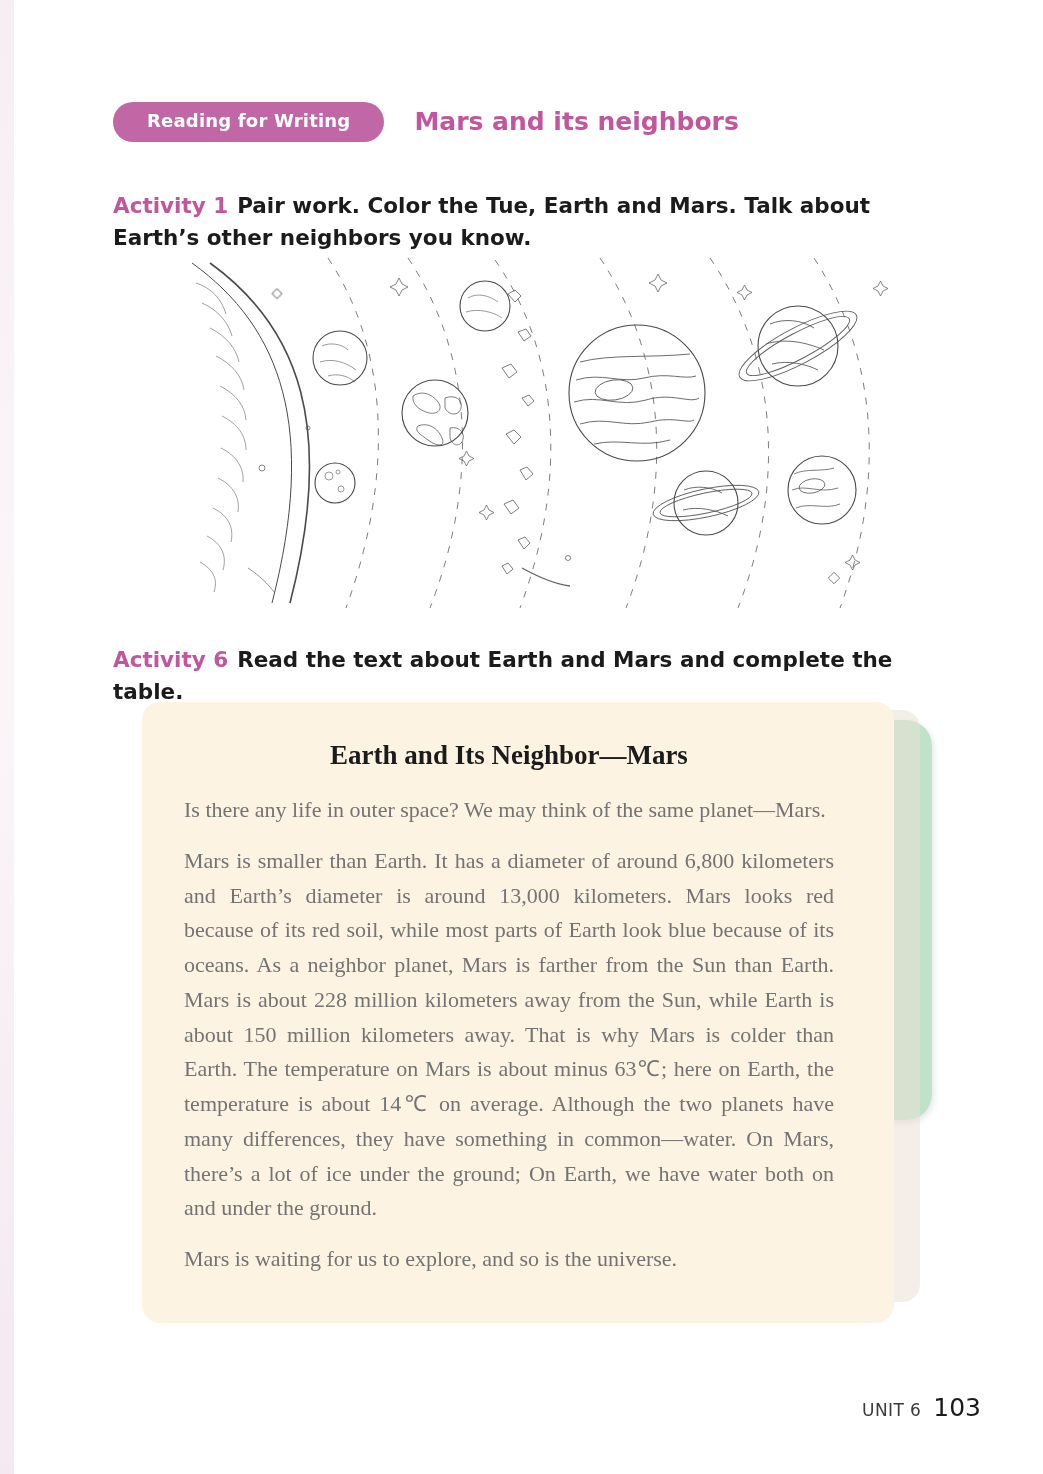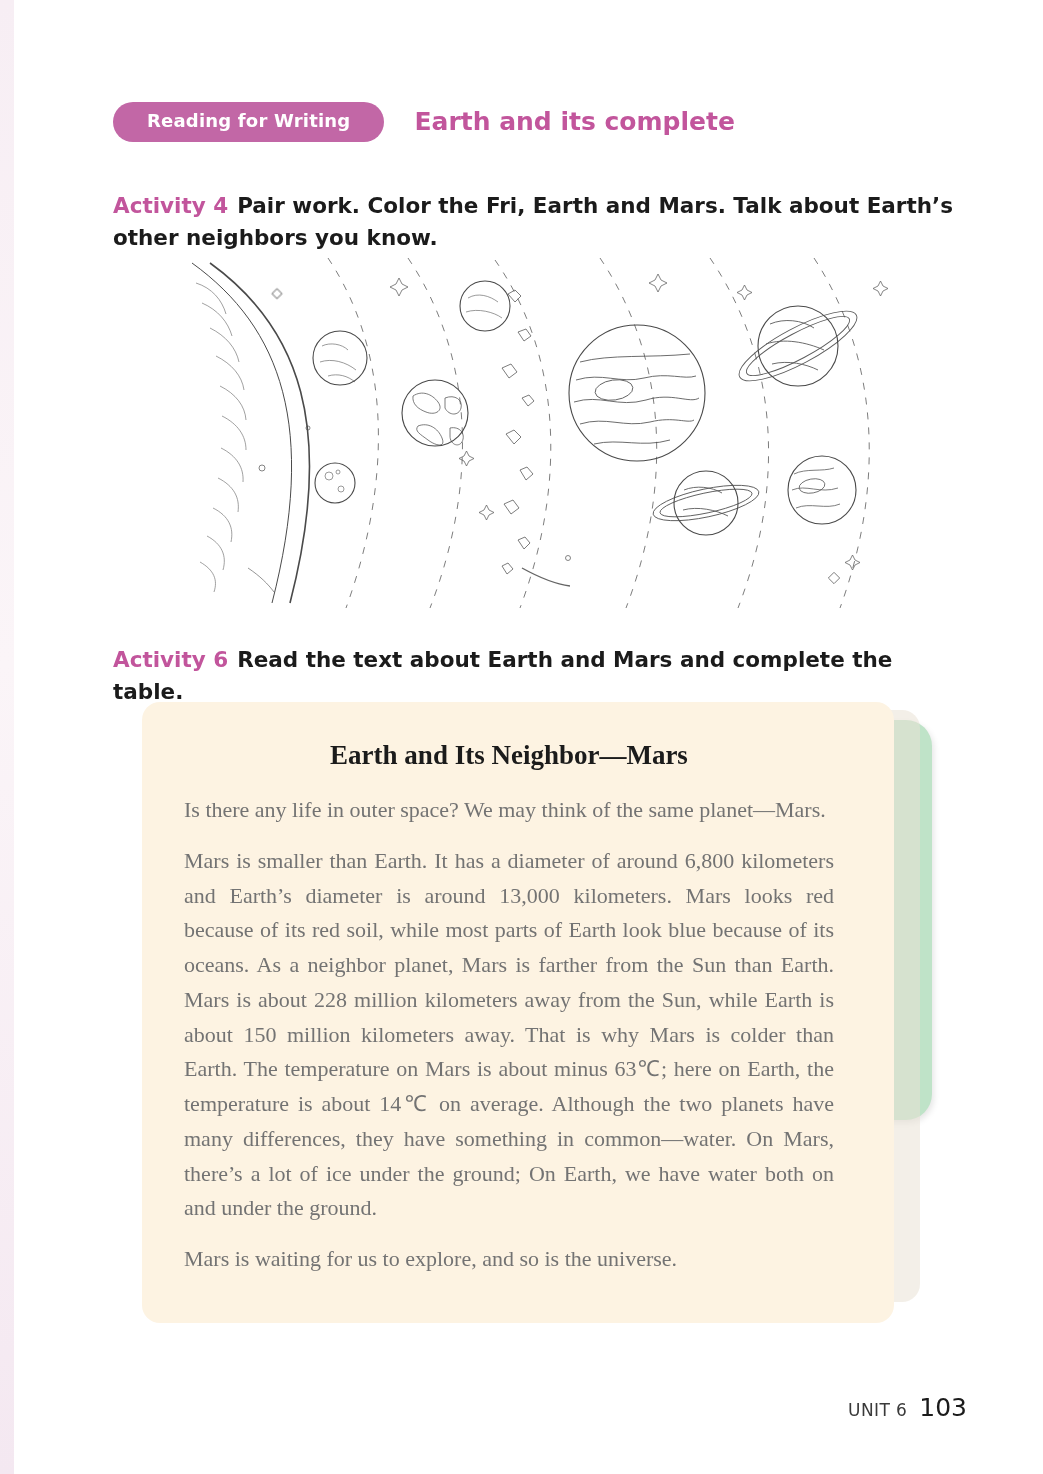--- a/index.html
+++ b/index.html
@@ -145,21 +145,21 @@
     line-height: 1.58;
     color: #737373;
     text-align: justify;
     margin: 0 0 16px 0;
   }
   .card p.last { margin-bottom: 16px; }
 
   
   .footer {
     position: absolute;
-    right: 76px;
+    right: 62px;
     bottom: 52px;
     display: flex;
     align-items: baseline;
     color: #1b1b1b;
     font-family: "DejaVu Sans", sans-serif;
   }
   .footer .unit {
     font-size: 17px;
     letter-spacing: 0.4px;
     color: #3a3a3a;
@@ -172,25 +172,25 @@
 </style>
 </head>
 <body>
 
 <div class="page">
 
   <div class="edge-strip"></div>
 
   <div class="header">
     <div class="pill">Reading for Writing</div>
-    <div class="header-title">Earth and its complete</div>
+    <div class="header-title">Mars and its neighbors</div>
   </div>
 
   <div class="activity" id="activity-1">
-    <span class="act-label">Activity 4</span><span>Pair work. Color the Fri, Earth and Mars. Talk about Earth’s other neighbors you know.</span>
+    <span class="act-label">Activity 1</span><span>Pair work. Color the Tue, Earth and Mars. Talk about Earth’s other neighbors you know.</span>
   </div>
 
   <div class="illustration">
     <svg width="760" height="350" viewBox="0 0 760 350" xmlns="http://www.w3.org/2000/svg">
       <g fill="none" stroke="#4a4a4a" stroke-width="1.1">
 
         <path d="M60 5 C 150 70, 185 170, 140 345" stroke-width="1.6"></path>
         <path d="M42 5 C 132 70, 167 170, 122 345" stroke-width="1"></path>
 
         <g stroke-width="0.7" opacity="0.75">

